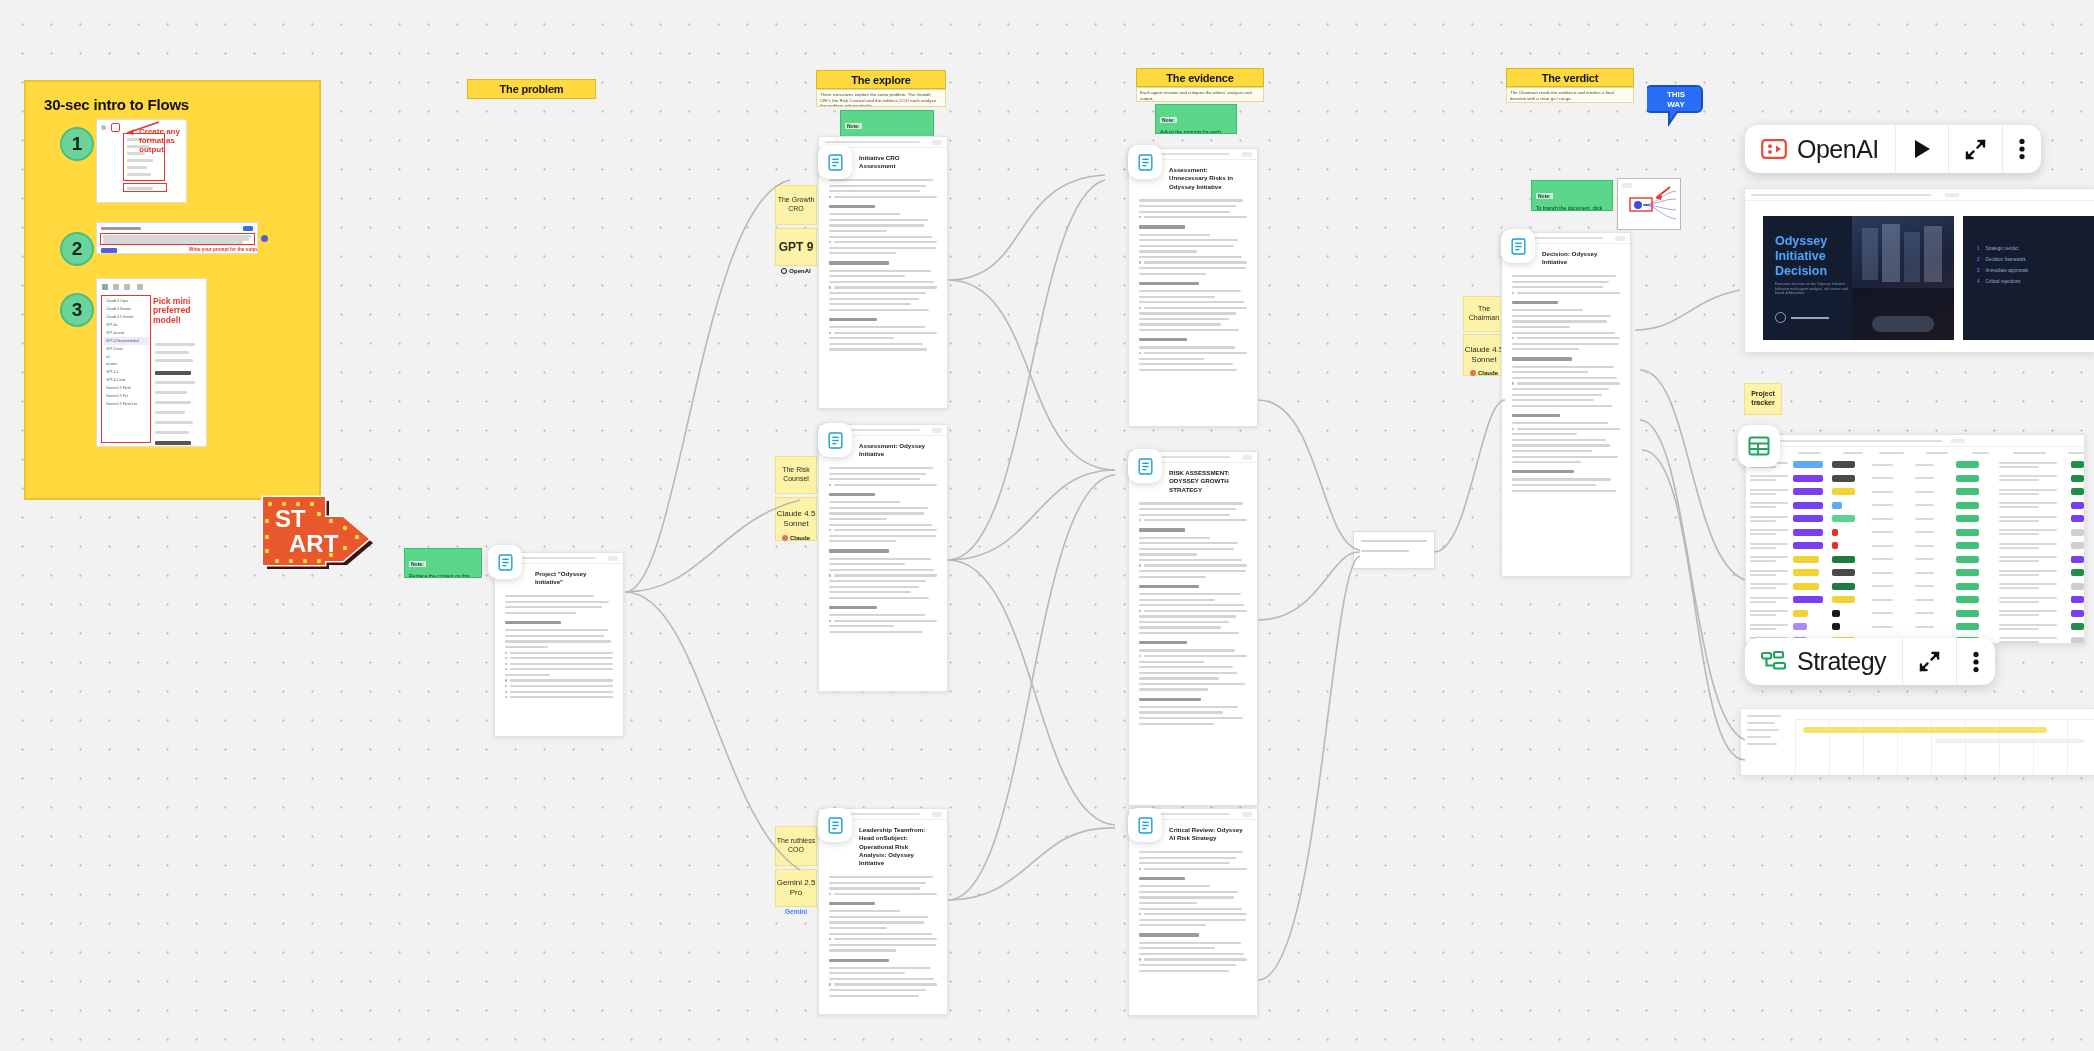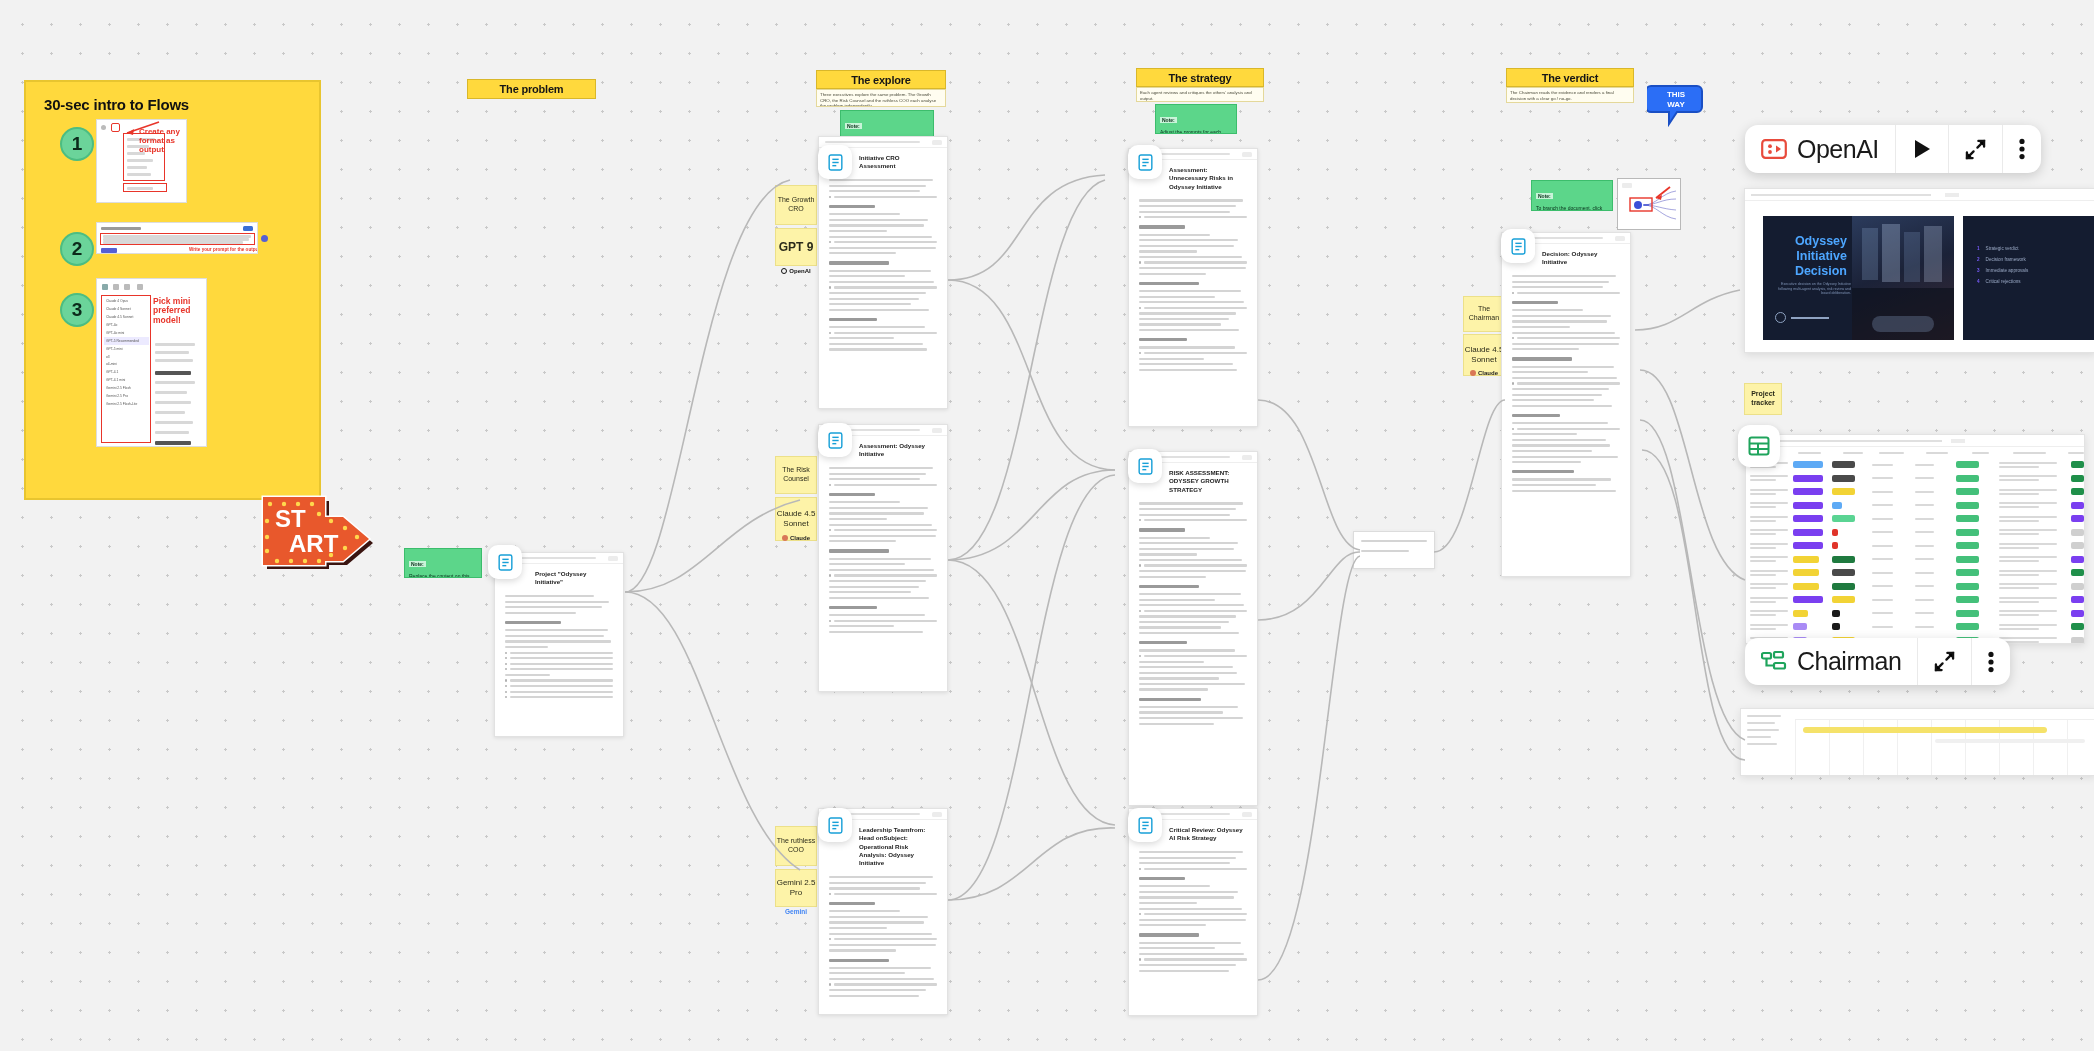--- a/index.html
+++ b/index.html
@@ -122,21 +122,21 @@
     padding: 0 16px; border-right: 1px solid #eaeaea;
   }
   .tb-cell:last-child { border-right: none; }
   .tb-name { font-size: 25px; color:#1a1a1a; letter-spacing:-0.5px; padding-left:10px;}
 
   
   .deck-wrap {
     position:absolute; background:#fff; border:1px solid #e3e3e3;
     box-shadow:0 2px 8px rgba(0,0,0,.10); overflow:hidden;
   }
-  .slide { position:absolute; background:#141c30; overflow:hidden;text-align:right; }
+  .slide { position:absolute; background:#141c30; overflow:hidden; }
   .slide-h { color:#4da6ff; font-weight:700; line-height:1.18; }
   .slide-p { color:#7f93b5; line-height:1.3; }
   .agenda-row { display:flex; align-items:center; gap:6px; margin:6px 0; }
   .agenda-num { color:#7a5cff; font-weight:700; }
   .agenda-txt { color:#9aa9c4; }
 
   
   .tracker {
     position:absolute; background:#fff; border:1px solid #e3e3e3;
     box-shadow:0 2px 8px rgba(0,0,0,.10); overflow:hidden;
@@ -299,21 +299,21 @@
 
   <div class="sec-label abs" style="left:467px;top:79px;width:129px;height:20px;font-size:11px;">The problem</div>
 
   <div class="sec-label abs" style="left:816px;top:70px;width:130px;height:19px;font-size:11px;">The explore</div>
   <div class="sec-sub abs" style="left:816px;top:89px;width:130px;height:18px;">Three executives explore the same problem. The Growth CRO, the Risk Counsel and the ruthless COO each analyse the problem independently.</div>
   <div class="note-green abs" style="left:840px;top:110px;width:94px;height:32px;">
     <span class="nt">Note:</span>
     <div class="nb">Adjust the prompts for each document as necessary.</div>
   </div>
 
-  <div class="sec-label abs" style="left:1136px;top:68px;width:128px;height:19px;font-size:11px;">The strategy</div>
+  <div class="sec-label abs" style="left:1136px;top:68px;width:128px;height:19px;font-size:11px;">The evidence</div>
   <div class="sec-sub abs" style="left:1136px;top:87px;width:128px;height:15px;">Each agent reviews and critiques the others' analysis and output.</div>
   <div class="note-green abs" style="left:1155px;top:104px;width:82px;height:30px;">
     <span class="nt">Note:</span>
     <div class="nb">Adjust the prompts for each document to evaluate any.</div>
   </div>
 
   <div class="sec-label abs" style="left:1506px;top:68px;width:128px;height:19px;font-size:11px;">The verdict</div>
   <div class="sec-sub abs" style="left:1506px;top:87px;width:128px;height:16px;">The Chairman reads the evidence and renders a final decision with a clear go / no-go.</div>
   <div class="note-green abs" style="left:1531px;top:180px;width:82px;height:31px;">
     <span class="nt">Note:</span>
@@ -1215,21 +1215,21 @@
   </div>
 
   <div class="tool-bar" style="left:1745px;top:638px;height:47px;">
     <div class="tb-cell">
       <svg width="26" height="22" viewBox="0 0 26 22">
         <rect x="1" y="2" width="9" height="5.5" rx="1.6" fill="none" stroke="#1fa45c" stroke-width="2.2"></rect>
         <rect x="13" y="1" width="9" height="5.5" rx="1.6" fill="none" stroke="#1fa45c" stroke-width="2.2"></rect>
         <rect x="13" y="12" width="11" height="5.5" rx="1.6" fill="none" stroke="#1fa45c" stroke-width="2.2"></rect>
         <path d="M5.5 8 v6.5 h7" stroke="#1fa45c" stroke-width="2.2" fill="none"></path>
       </svg>
-      <span class="tb-name">Chairman</span>
+      <span class="tb-name">Strategy</span>
     </div>
     <div class="tb-cell">
       <svg width="21" height="21" viewBox="0 0 22 22">
         <g stroke="#111" stroke-width="2.4" stroke-linecap="round">
           <path d="M13 9 L20 2"></path>
             <path d="M14 2 H20 V8"></path>
           <path d="M9 13 L2 20"></path>
             <path d="M8 20 H2 V14"></path>
         </g>
       </svg>

